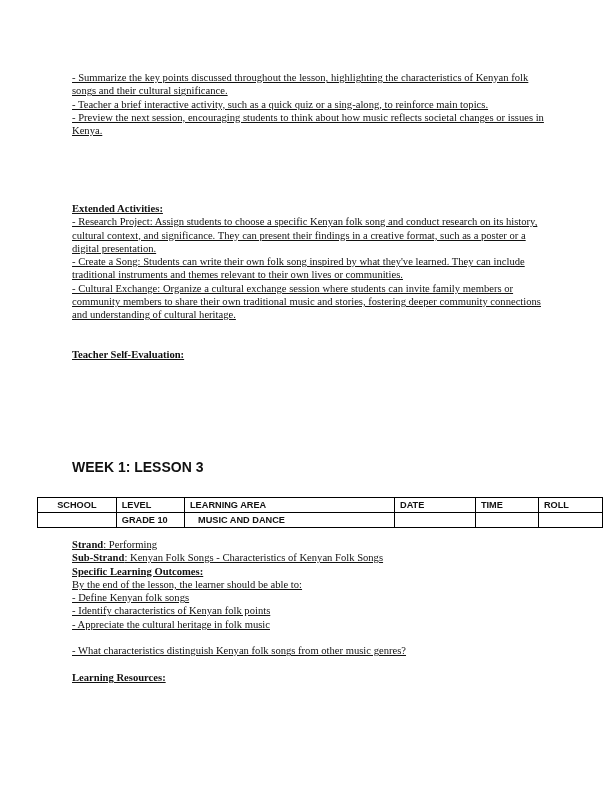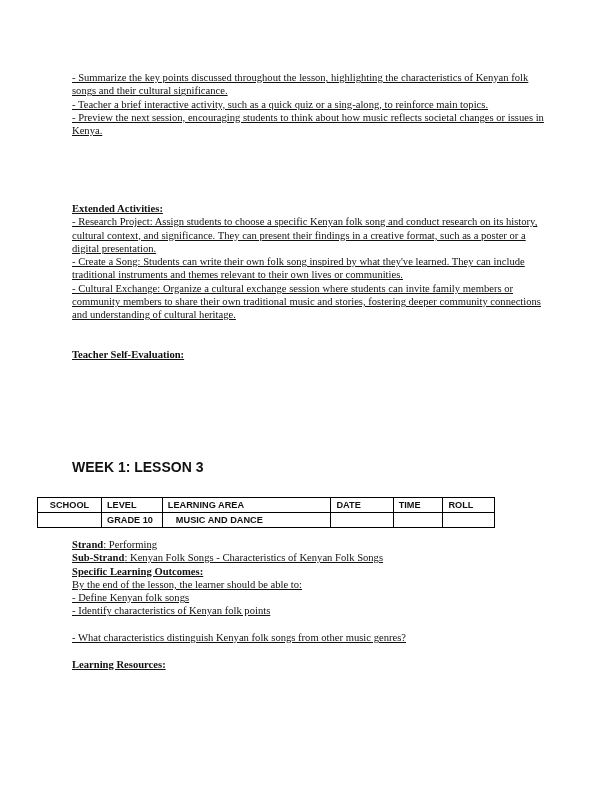--- a/index.html
+++ b/index.html
@@ -3,21 +3,21 @@
 <meta charset="utf-8">
 <style>
   html, body { margin: 0; padding: 0; background: #ffffff; }
   body { width: 612px; height: 792px; position: relative; overflow: hidden; color: #111; }
   .serif { font-family: "Liberation Serif", "DejaVu Serif", serif; font-size: 10.6px; line-height: 13.3px; text-decoration: underline; }
   .block { position: absolute; left: 72px; width: 475px; }
   .block p { margin: 0; }
   .b { font-weight: bold; }
   .sans { font-family: "Liberation Sans", "DejaVu Sans", sans-serif; font-weight: bold; font-size: 14px; }
   .week { position: absolute; left: 72px; top: 459px; }
-  table.meta { position: absolute; left: 37px; top: 497px; border-collapse: collapse; width: 458px; }
+  table.meta { position: absolute; left: 37px; top: 497px; border-collapse: collapse; width: 566px; }
   table.meta td { border: 1px solid #000; height: 14px; padding: 0 0 0 5px; vertical-align: middle; font-family: "Liberation Sans", "DejaVu Sans", sans-serif; font-weight: bold; font-size: 9.2px; line-height: 13px; white-space: nowrap; }
   table.meta td.center { text-align: center; padding: 0; }
   .indent { padding-left: 13px !important; }
 </style>
 </head>
 <body>
 
 <div class="block serif" style="top:71px;">
   <p>- Summarize the key points discussed throughout the lesson, highlighting the characteristics of Kenyan folk songs and their cultural significance.</p>
   <p>- Teacher a brief interactive activity, such as a quick quiz or a sing-along, to reinforce main topics.</p>
@@ -66,17 +66,18 @@
 </tbody>
   </table>
 
 <div class="block serif" style="top:538px;">
   <p><span class="b">Strand</span><span>: Performing</span></p>
   <p><span class="b">Sub-Strand</span><span>: Kenyan Folk Songs - Characteristics of Kenyan Folk Songs</span></p>
   <p class="b">Specific Learning Outcomes:</p>
   <p>By the end of the lesson, the learner should be able to:</p>
   <p>- Define Kenyan folk songs</p>
   <p>- Identify characteristics of Kenyan folk points</p>
+  <p>- Appreciate the cultural heritage in folk music</p>
   <p style="height:13.3px"></p>
   <p>- What characteristics distinguish Kenyan folk songs from other music genres?</p>
   <p style="height:13.3px"></p>
   <p class="b">Learning Resources:</p>
 </div>
 
 </body></html>

